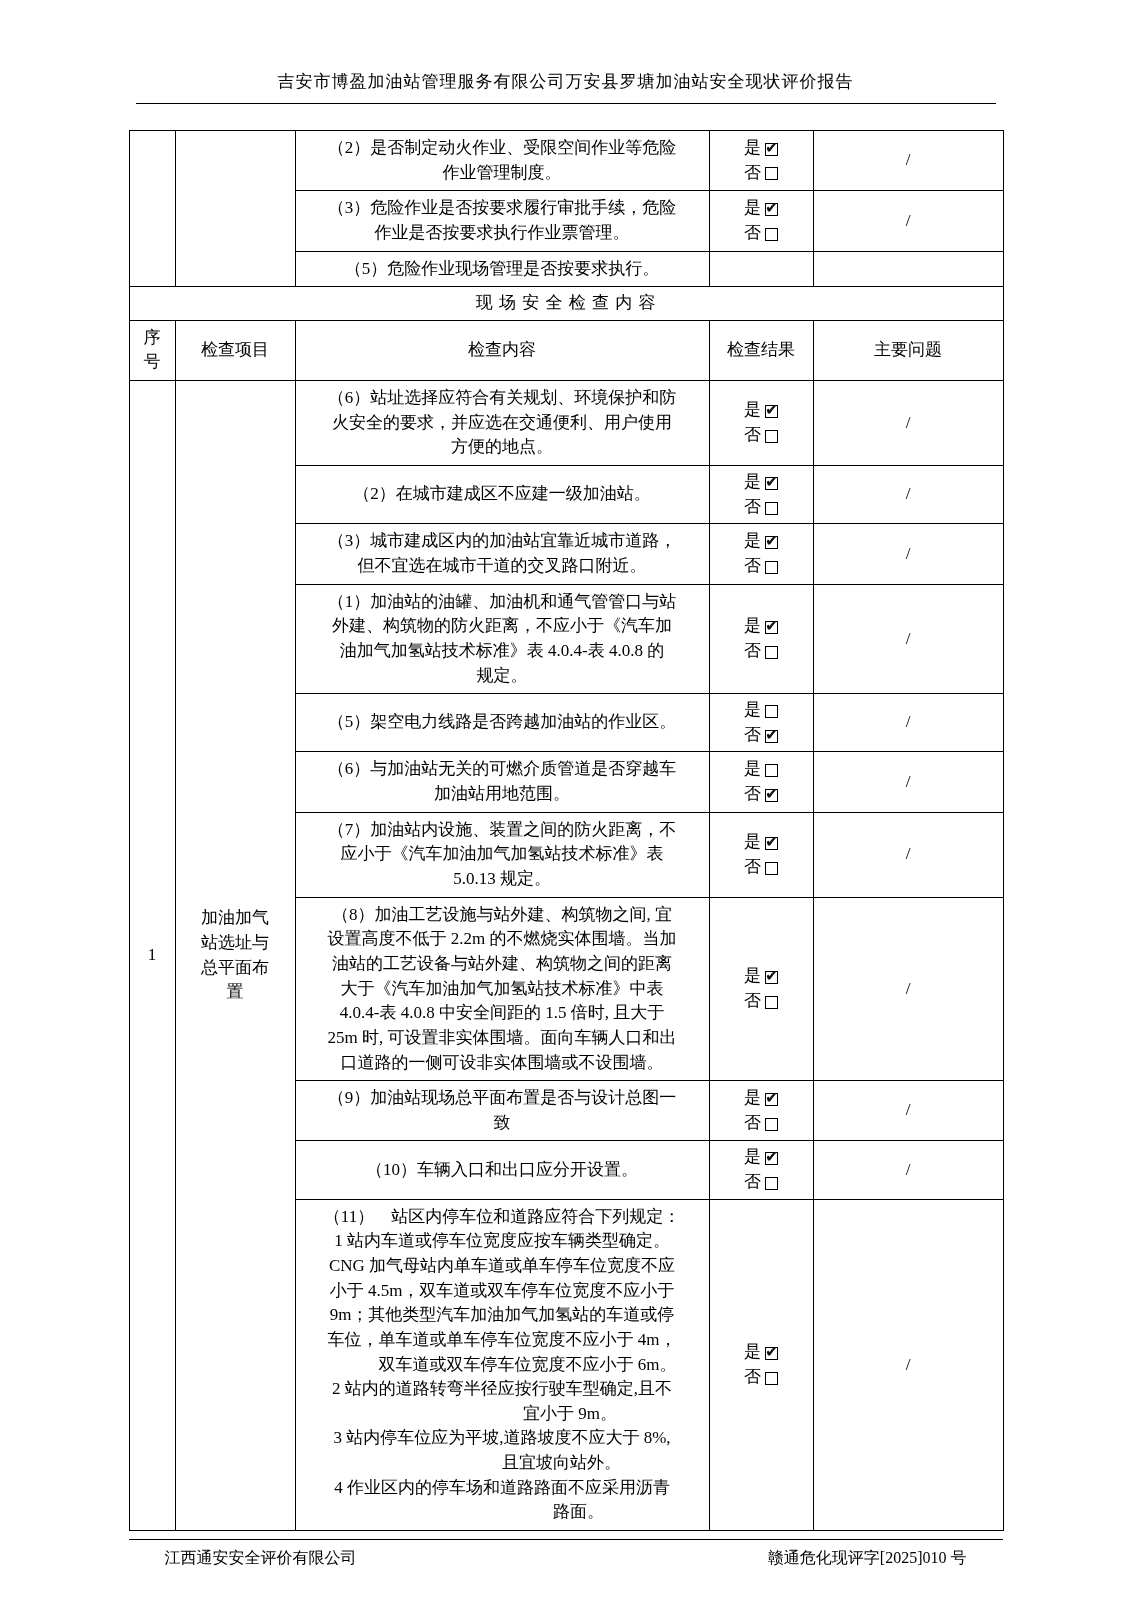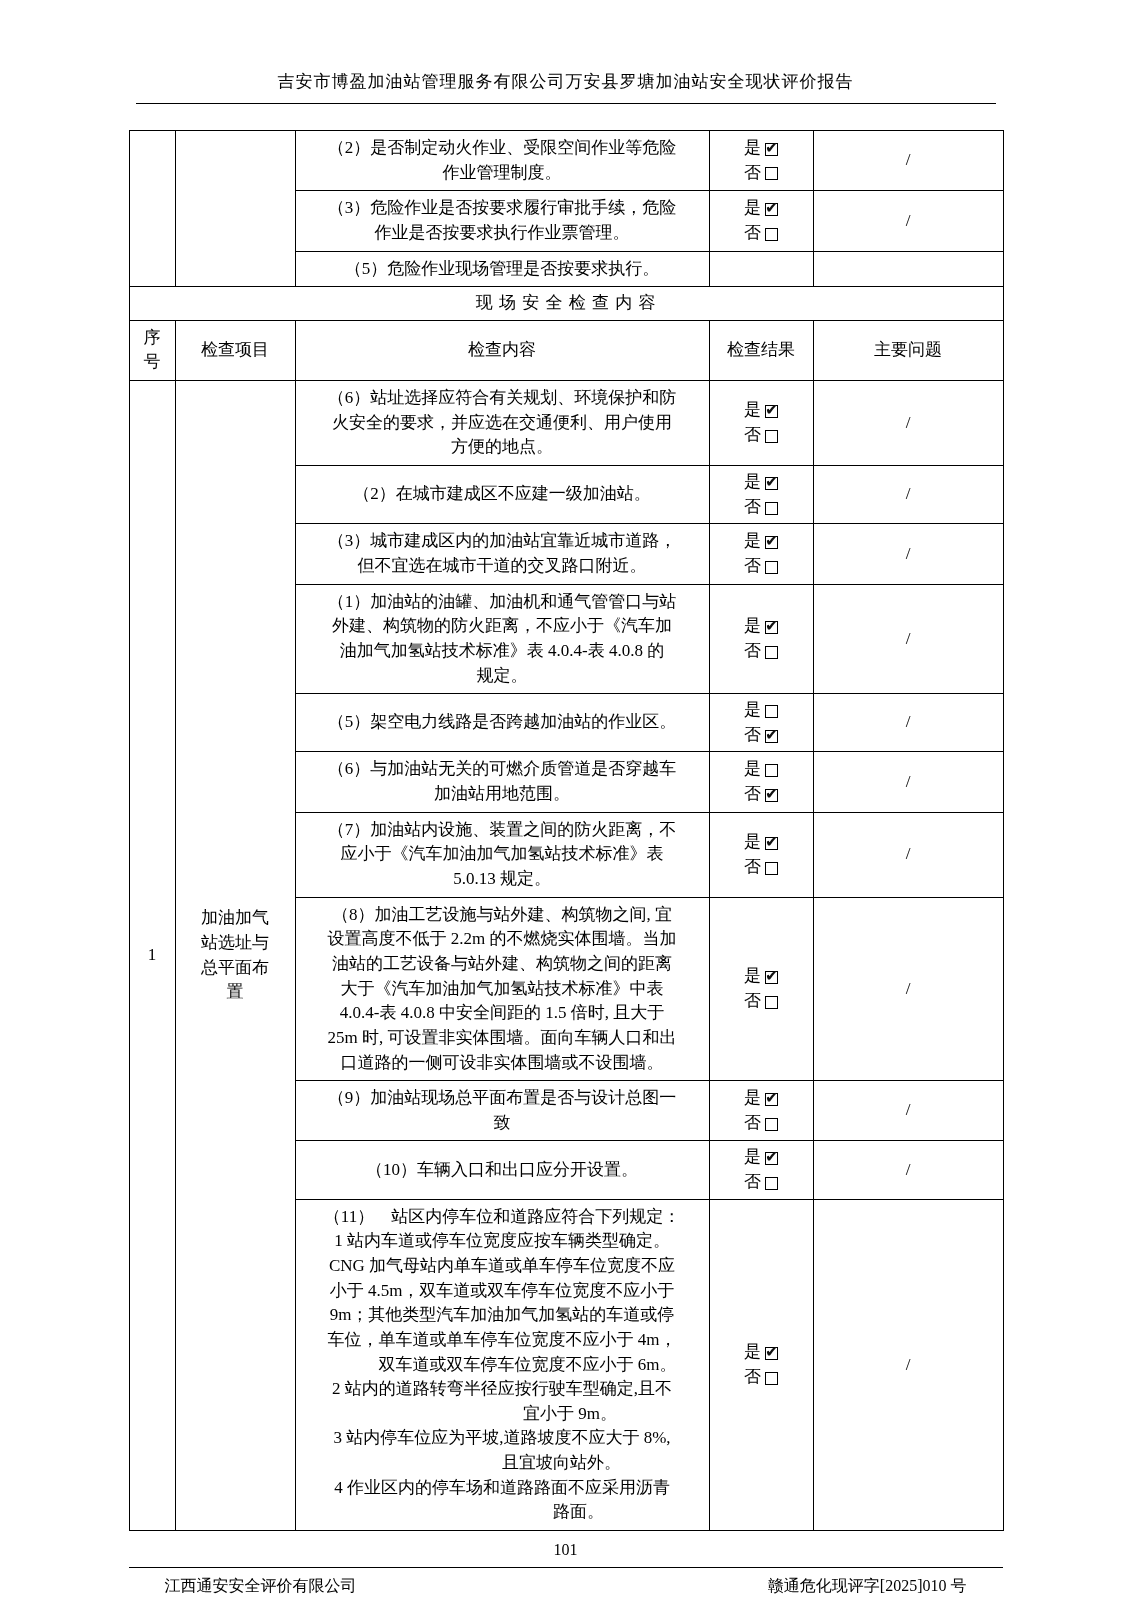--- a/index.html
+++ b/index.html
@@ -346,21 +346,20 @@
                 <span>否</span>
                 <span class="cb"></span>
               </div>
             </td>
             <td class="problem-cell">/</td>
           </tr>
         </tbody>
     </table>
   </div>
 
-  <div class="page-number">101</div>
 
   <div class="footer">
     <div class="footer-row">
       <span>江西通安安全评价有限公司</span>
       <span>赣通危化现评字[2025]010 号</span>
     </div>
   </div>
 
 </div>
 

